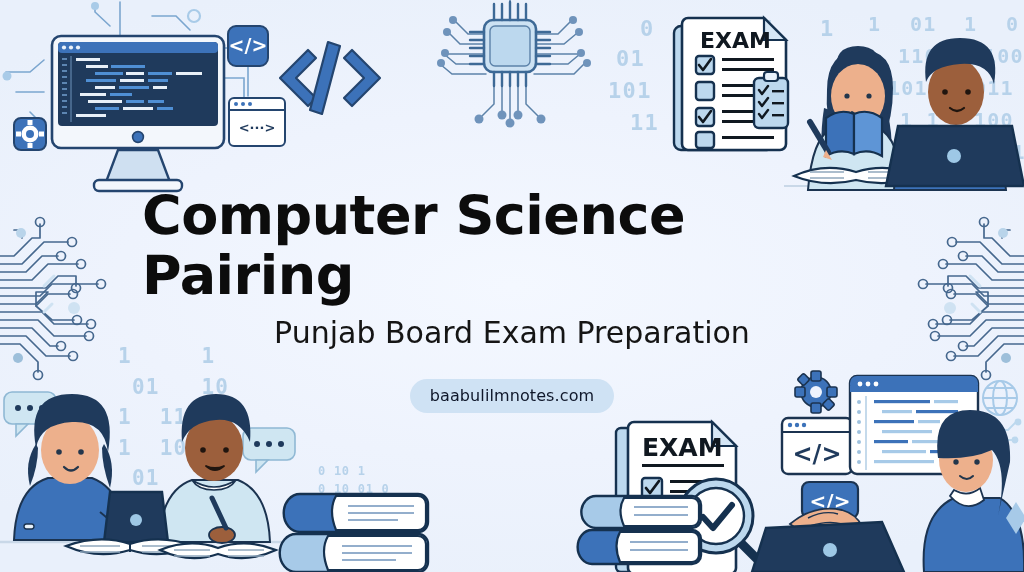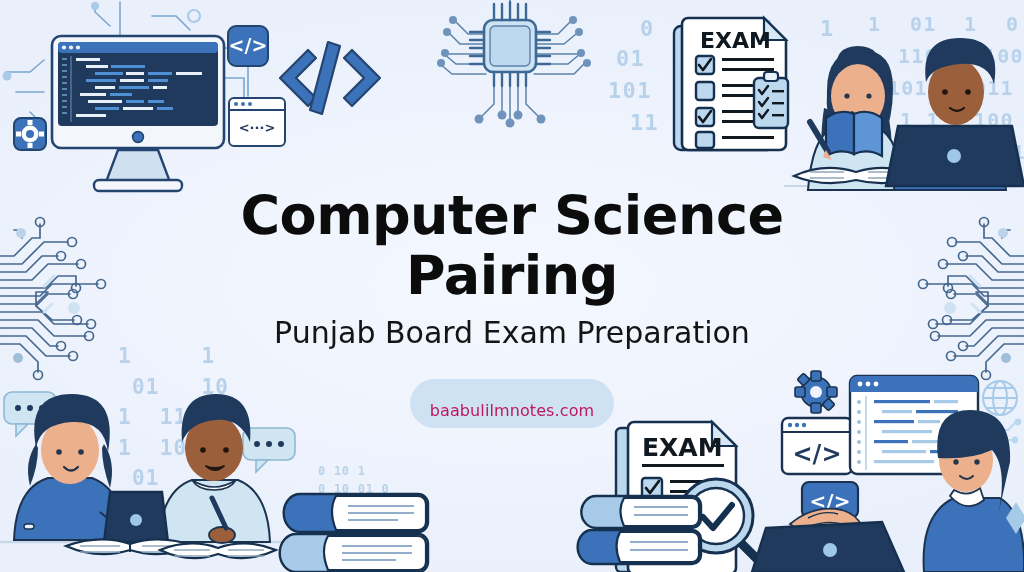--- a/index.html
+++ b/index.html
@@ -35,40 +35,40 @@
     display:flex; flex-direction:column; align-items:center;
     z-index:40; pointer-events:none;
   }
   .title {
     font-family:"DejaVu Sans", sans-serif;
     font-weight:700;
     font-size:54px;
     line-height:1.12;
     letter-spacing:-0.5px;
     color:#0c0c0c;
-    text-align:center;
+    text-align:left;
     max-width:740px;
     text-rendering:geometricPrecision;
   }
   .subtitle {
     margin-top:8px;
     font-family:"DejaVu Sans", sans-serif;
     font-weight:400;
     font-size:30px;
     letter-spacing:0px;
     color:#151515;
     text-align:center;
   }
   .badge {
     margin-top:29px;
     background:#cfe2f4;
-    color:#be185d;
+    color:#0f172a;
     font-family:"DejaVu Sans", sans-serif;
     font-size:16px;
-    padding:22px 20px 8px;
+    padding:7px 20px 8px;
     border-radius:999px;
     letter-spacing:.1px;
     pointer-events:auto;
   }
 
   
   .art { position:absolute; z-index:10; }
   #art-tl { left:0;  top:0;  width:300px; height:200px; }
   #art-tc { left:398px; top:-8px; width:230px; height:160px; }
   #art-tr { right:0; top:0; width:410px; height:200px; }

